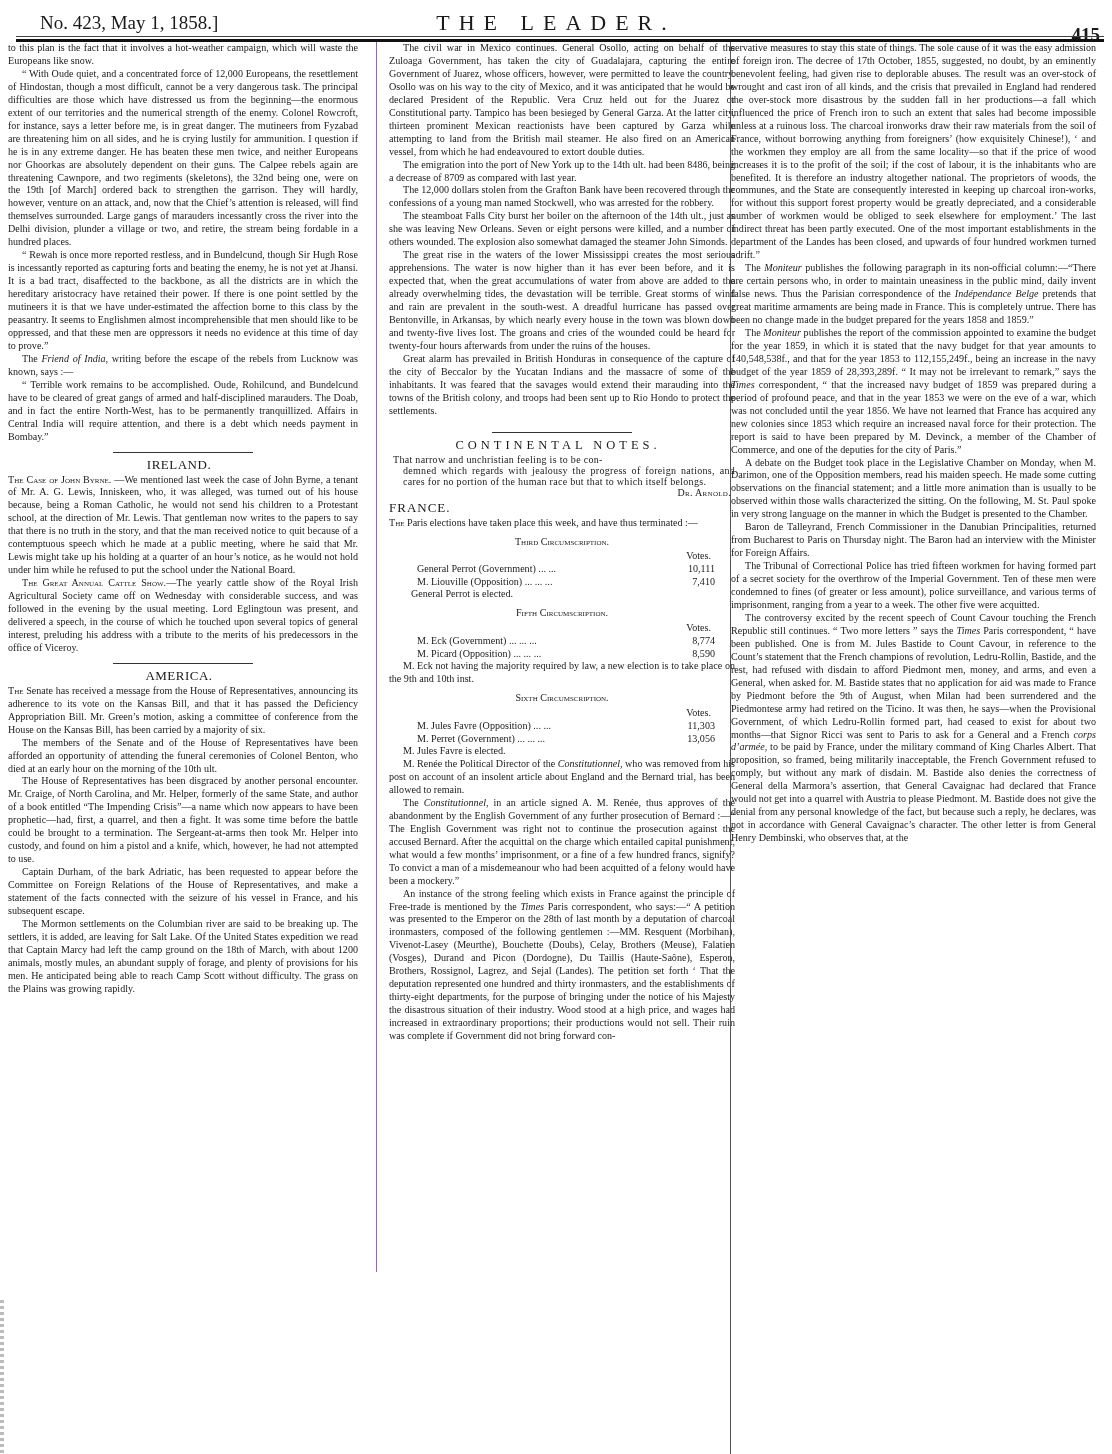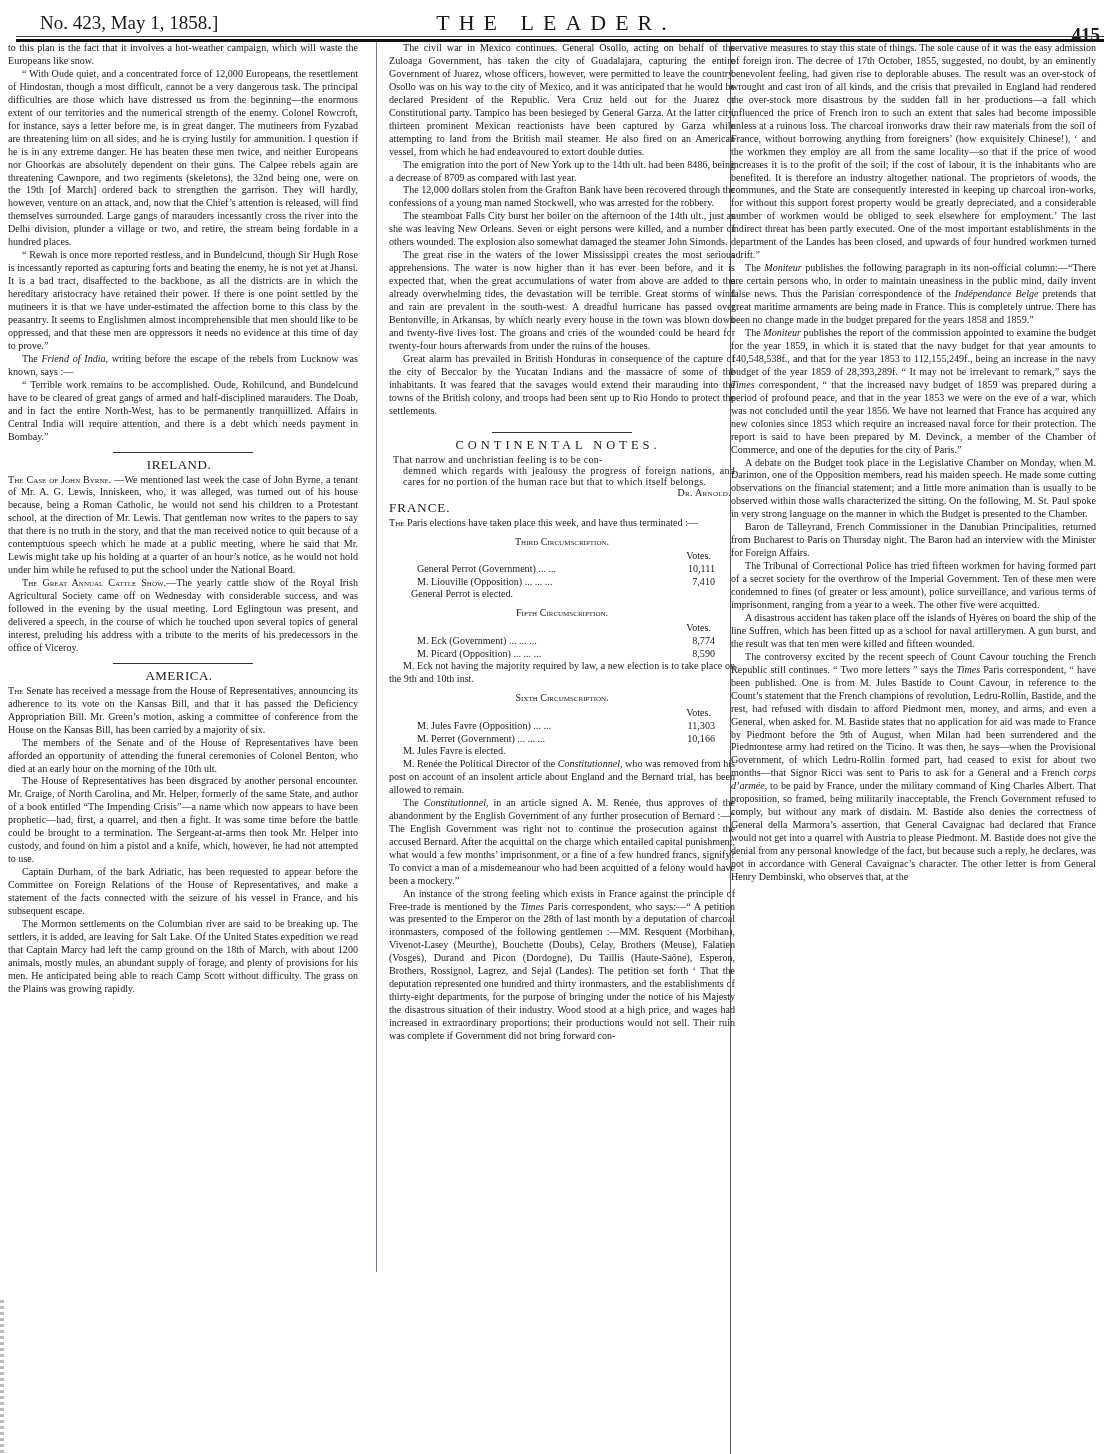--- a/index.html
+++ b/index.html
@@ -140,33 +140,32 @@
   <div class="circ">Sixth Circumscription.</div>
   <div class="votes-head">Votes.</div>
   <table class="votes-table">
     <tbody>
         <tr>
           <td class="name">M. Jules Favre (Opposition) ... ...</td>
           <td class="val">11,303</td>
         </tr>
     <tr>
           <td class="name">M. Perret (Government) ... ... ...</td>
-          <td class="val">10,166</td>
+          <td class="val">13,056</td>
         </tr>
   </tbody>
     </table>
   <p>M. Jules Favre is elected.</p>
 
   <p><span>M. Renée the Political Director of the </span><em>Constitutionnel</em><span>, who was removed from his post on account of an insolent article about England and the Bernard trial, has been allowed to remain.</span></p>
   <p><span>The </span><em>Constitutionnel</em><span>, in an article signed A. M. Renée, thus approves of the abandonment by the English Government of any further prosecution of Bernard :—“ The English Government was right not to continue the prosecution against the accused Bernard. After the acquittal on the charge which entailed capital punishment, what would a few months’ imprisonment, or a fine of a few hundred francs, signify? To convict a man of a misdemeanour who had been acquitted of a felony would have been a mockery.”</span></p>
   <p><span>An instance of the strong feeling which exists in France against the principle of Free-trade is mentioned by the </span><em>Times</em><span> Paris correspondent, who says:—“ A petition was presented to the Emperor on the 28th of last month by a deputation of charcoal ironmasters, composed of the following gentlemen :—MM. Resquent (Morbihan), Vivenot-Lasey (Meurthe), Bouchette (Doubs), Celay, Brothers (Meuse), Falatien (Vosges), Durand and Picon (Dordogne), Du Taillis (Haute-Saône), Esperon, Brothers, Rossignol, Lagrez, and Sejal (Landes). The petition set forth ‘ That the deputation represented one hundred and thirty ironmasters, and the establishments of thirty-eight departments, for the purpose of bringing under the notice of his Majesty the disastrous situation of their industry. Wood stood at a high price, and wages had increased in extraordinary proportions; their productions would not sell. Their ruin was complete if Government did not bring forward con-</span></p>
 </div>
 
 <div class="col col3">
   <p class="noindent">servative measures to stay this state of things. The sole cause of it was the easy admission of foreign iron. The decree of 17th October, 1855, suggested, no doubt, by an eminently benevolent feeling, had given rise to deplorable abuses. The result was an over-stock of wrought and cast iron of all kinds, and the crisis that prevailed in England had rendered the over-stock more disastrous by the sudden fall in her productions—a fall which influenced the price of French iron to such an extent that sales had become impossible unless at a ruinous loss. The charcoal ironworks draw their raw materials from the soil of France, without borrowing anything from foreigners’ (how exquisitely Chinese!), ‘ and the workmen they employ are all from the same locality—so that if the price of wood increases it is to the profit of the soil; if the cost of labour, it is the inhabitants who are benefited. It is therefore an industry altogether national. The proprietors of woods, the communes, and the State are consequently interested in keeping up charcoal iron-works, for without this support forest property would be greatly depreciated, and a considerable number of workmen would be obliged to seek elsewhere for employment.’ The last indirect threat has been partly executed. One of the most important establishments in the department of the Landes has been closed, and upwards of four hundred workmen turned adrift.”</p>
   <p><span>The </span><em>Moniteur</em><span> publishes the following paragraph in its non-official column:—“There are certain persons who, in order to maintain uneasiness in the public mind, daily invent false news. Thus the Parisian correspondence of the </span><em>Indépendance Belge</em><span> pretends that great maritime armaments are being made in France. This is completely untrue. There has been no change made in the budget prepared for the years 1858 and 1859.”</span></p>
   <p><span>The </span><em>Moniteur</em><span> publishes the report of the commission appointed to examine the budget for the year 1859, in which it is stated that the navy budget for that year amounts to 140,548,538f., and that for the year 1853 to 112,155,249f., being an increase in the navy budget of the year 1859 of 28,393,289f. “ It may not be irrelevant to remark,” says the </span><em>Times</em><span> correspondent, “ that the increased navy budget of 1859 was prepared during a period of profound peace, and that in the year 1853 we were on the eve of a war, which was not concluded until the year 1856. We have not learned that France has acquired any new colonies since 1853 which require an increased naval force for their protection. The report is said to have been prepared by M. Devinck, a member of the Chamber of Commerce, and one of the deputies for the city of Paris.”</span></p>
   <p>A debate on the Budget took place in the Legislative Chamber on Monday, when M. Darimon, one of the Opposition members, read his maiden speech. He made some cutting observations on the financial statement; and a little more animation than is usually to be observed within those walls characterized the sitting. On the following, M. St. Paul spoke in very strong language on the manner in which the Budget is presented to the Chamber.</p>
   <p>Baron de Talleyrand, French Commissioner in the Danubian Principalities, returned from Bucharest to Paris on Thursday night. The Baron had an interview with the Minister for Foreign Affairs.</p>
   <p>The Tribunal of Correctional Police has tried fifteen workmen for having formed part of a secret society for the overthrow of the Imperial Government. Ten of these men were condemned to fines (of greater or less amount), police surveillance, and various terms of imprisonment, ranging from a year to a week. The other five were acquitted.</p>
-  <p>A disastrous accident has taken place off the islands of Hyères on board the ship of the line Suffren, which has been fitted up as a school for naval artillerymen. A gun burst, and the result was that ten men were killed and fifteen wounded.</p>
   <p><span>The controversy excited by the recent speech of Count Cavour touching the French Republic still continues. “ Two more letters ” says the </span><em>Times</em><span> Paris correspondent, “ have been published. One is from M. Jules Bastide to Count Cavour, in reference to the Count’s statement that the French champions of revolution, Ledru-Rollin, Bastide, and the rest, had refused with disdain to afford Piedmont men, money, and arms, and even a General, when asked for. M. Bastide states that no application for aid was made to France by Piedmont before the 9th of August, when Milan had been surrendered and the Piedmontese army had retired on the Ticino. It was then, he says—when the Provisional Government, of which Ledru-Rollin formed part, had ceased to exist for about two months—that Signor Ricci was sent to Paris to ask for a General and a French </span><em>corps d’armée</em><span>, to be paid by France, under the military command of King Charles Albert. That proposition, so framed, being militarily inacceptable, the French Government refused to comply, but without any mark of disdain. M. Bastide also denies the correctness of General della Marmora’s assertion, that General Cavaignac had declared that France would not get into a quarrel with Austria to please Piedmont. M. Bastide does not give the denial from any personal knowledge of the fact, but because such a reply, he declares, was not in accordance with General Cavaignac’s character. The other letter is from General Henry Dembinski, who observes that, at the</span></p>
 </div>
 
 </body></html>

